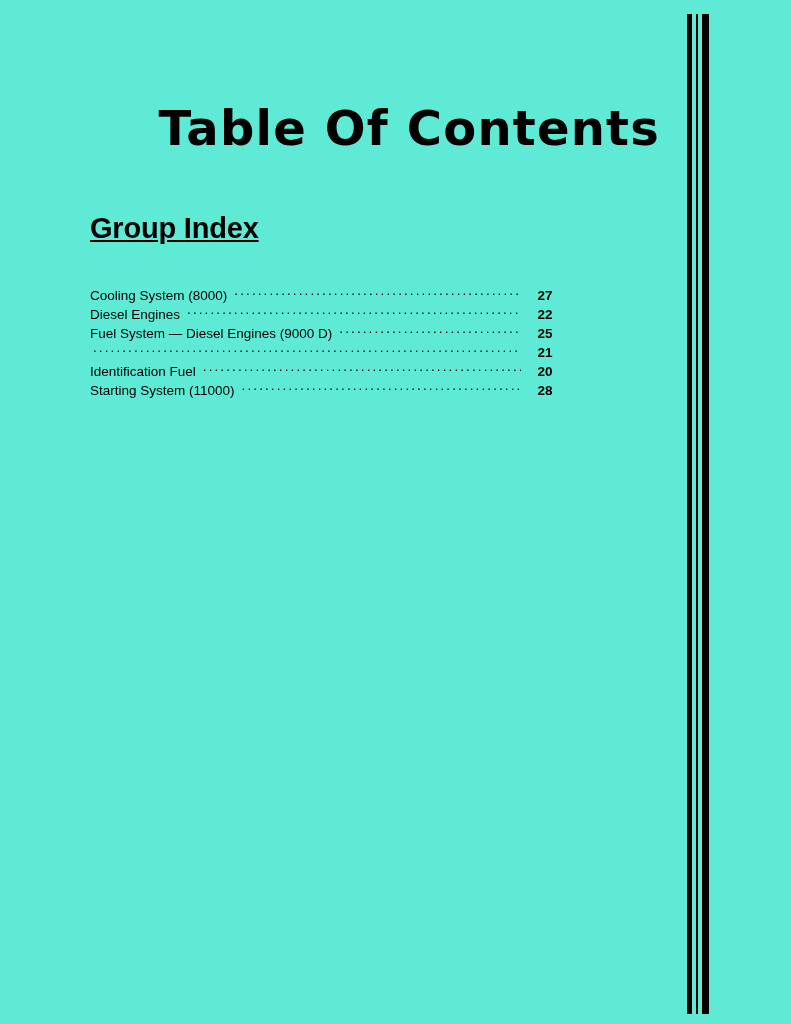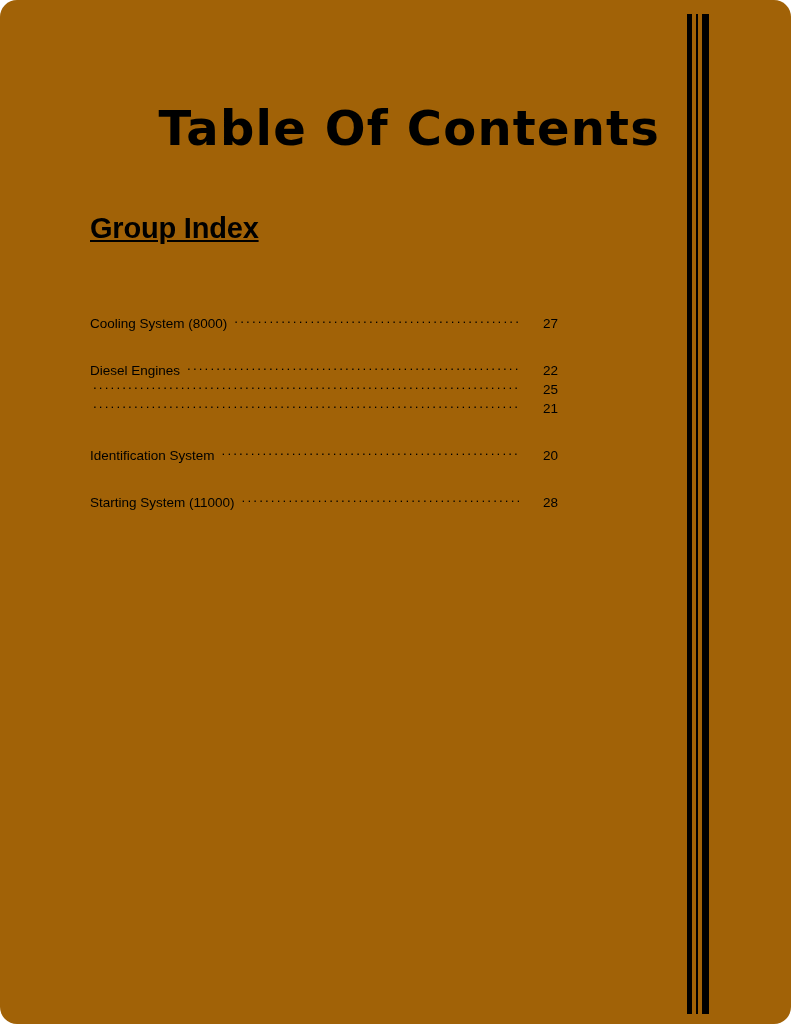--- a/index.html
+++ b/index.html
@@ -15,22 +15,21 @@
     color: #000000;
     overflow: hidden;
   }
 
   .page {
     position: absolute;
     top: 0;
     left: 0;
     width: 791px;
     height: 1024px;
-    background: #a16207;
-    border-radius: 17px;
+    background: #5eead4;
   }
 
   
   .edge-bars {
     position: absolute;
     top: 14px;
     right: 78px;
     width: 26px;
     height: 1000px;
   }
@@ -79,21 +78,20 @@
     display: flex;
     align-items: baseline;
     font-size: 13.5px;
     line-height: 19px;
     white-space: nowrap;
   }
 
   .toc-label {
     flex: 0 0 auto;
     padding-right: 4px;
-    margin-top: 28px;
   }
 
   .toc-dots {
     flex: 1 1 auto;
     overflow: hidden;
     position: relative;
     height: 13px;
     margin: 0 3px;
   }
   .toc-dots::before {
@@ -102,22 +100,23 @@
     left: 0;
     bottom: 0;
     letter-spacing: 2.1px;
     font-size: 13.5px;
     color: #000;
   }
 
   .toc-page {
     flex: 0 0 auto;
     width: 26px;
-    text-align: right;
+    text-align: center;
     padding-left: 8px;
+    font-weight: bold;
   }
 </style>
 </head>
 <body>
 
 <div class="page">
 
   <div class="edge-bars">
     <div class="edge-bar b1"></div>
     <div class="edge-bar b2"></div>
@@ -138,31 +137,32 @@
 
     <div class="toc-row">
       <span class="toc-label">Diesel Engines</span>
       <span class="toc-dots"></span>
       <span class="toc-page">22</span>
     </div>
 
 
 
     <div class="toc-row">
+      <span class="toc-label">Fuel System — Diesel Engines (9000 D)</span>
       <span class="toc-dots"></span>
       <span class="toc-page">25</span>
     </div>
 
     <div class="toc-row">
       <span class="toc-dots"></span>
       <span class="toc-page">21</span>
     </div>
 
     <div class="toc-row">
-      <span class="toc-label">Identification System</span>
+      <span class="toc-label">Identification Fuel</span>
       <span class="toc-dots"></span>
       <span class="toc-page">20</span>
     </div>
 
 
     <div class="toc-row">
       <span class="toc-label">Starting System (11000)</span>
       <span class="toc-dots"></span>
       <span class="toc-page">28</span>
     </div>

